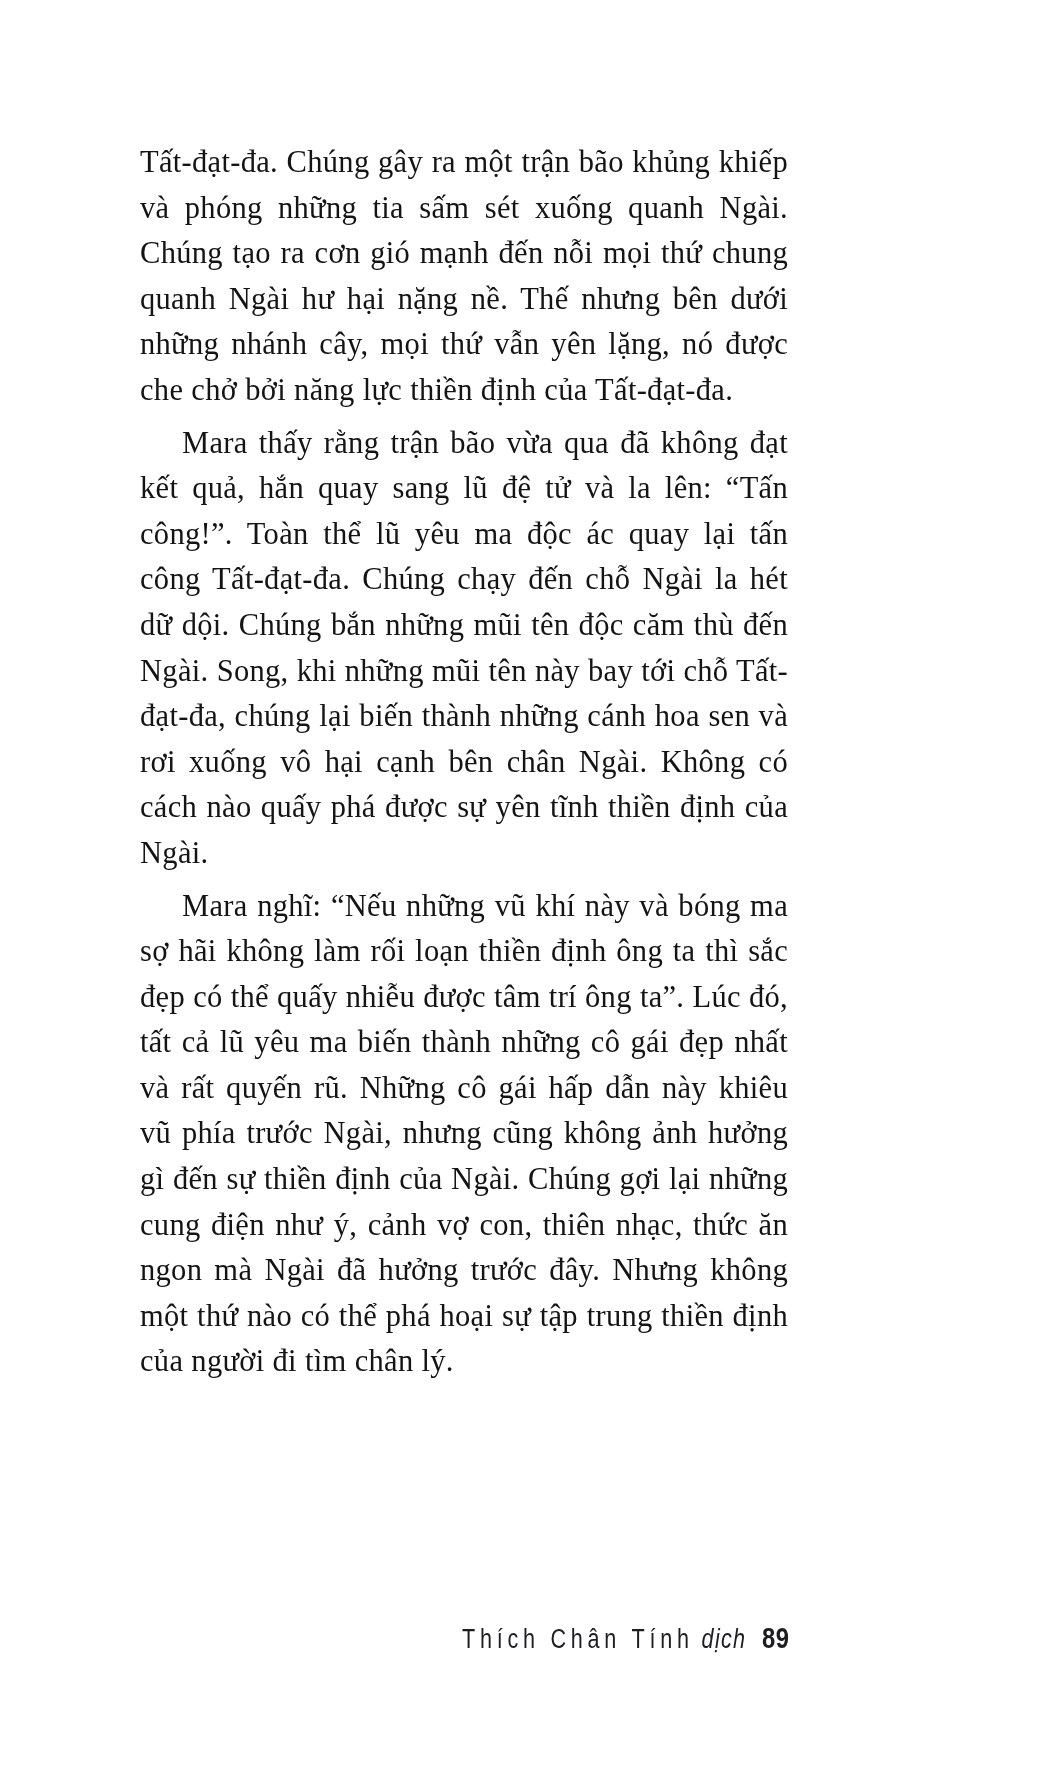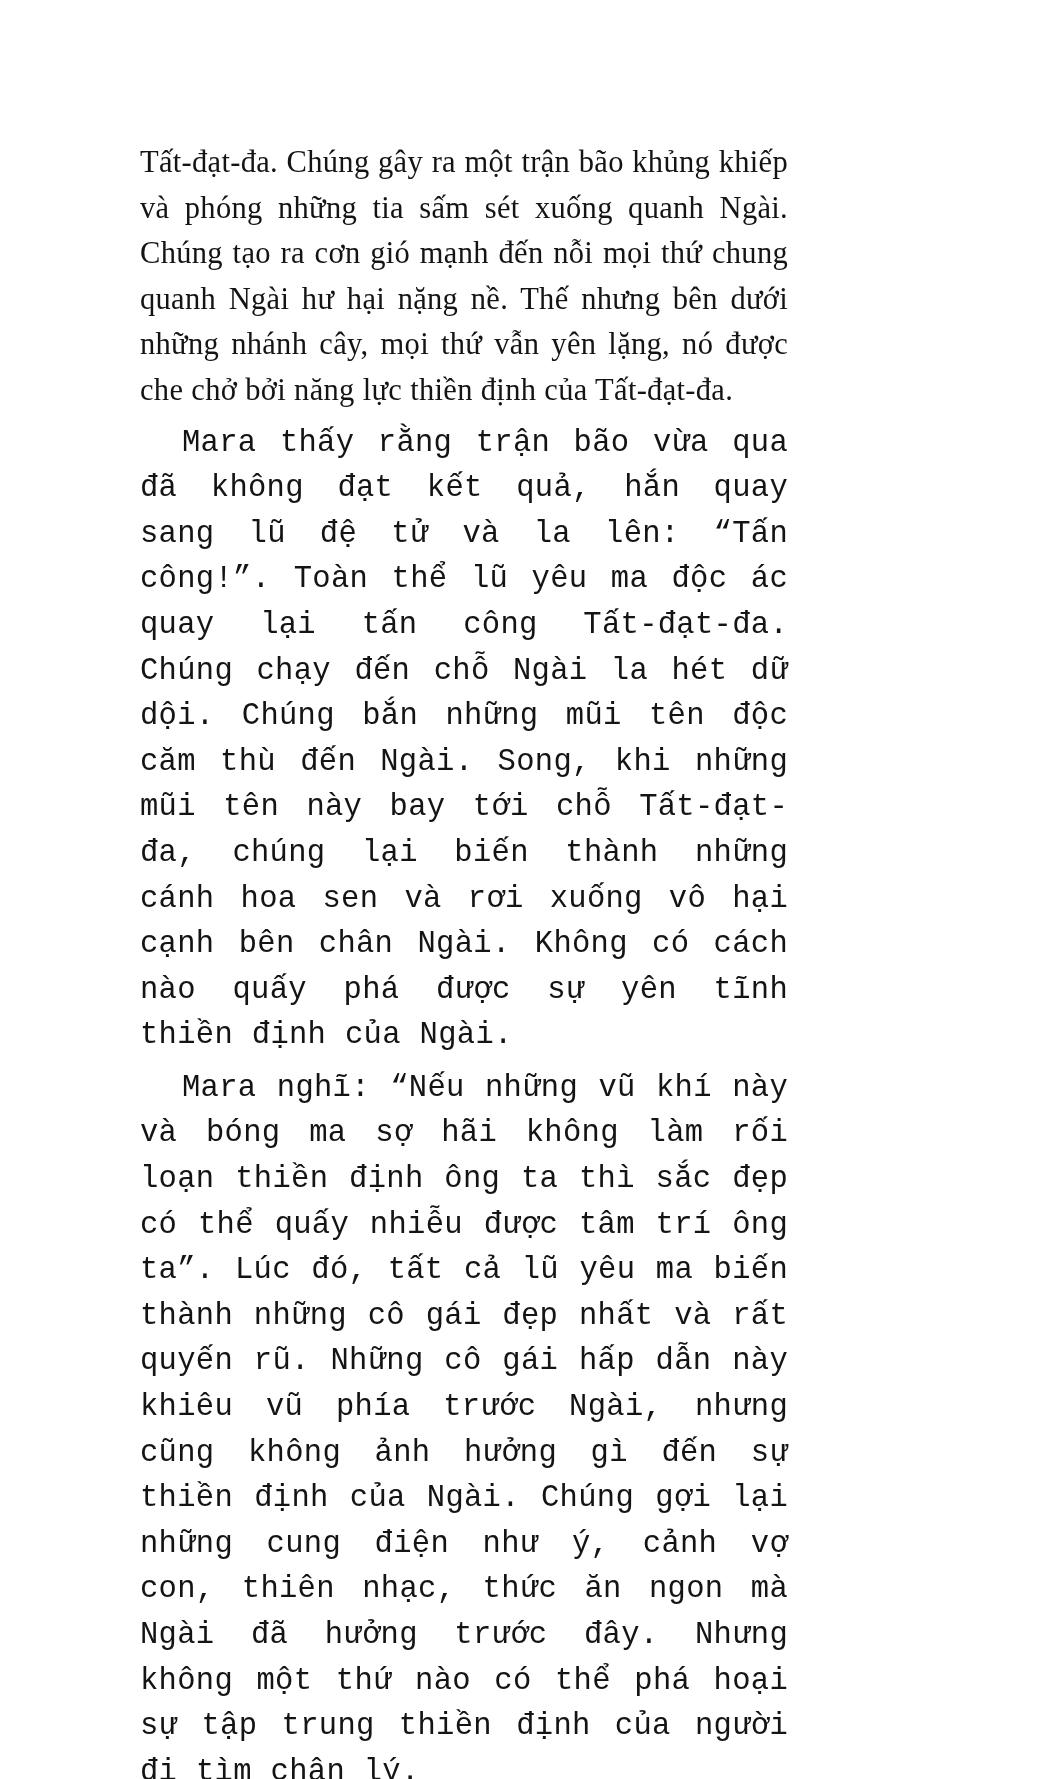--- a/index.html
+++ b/index.html
@@ -35,21 +35,20 @@
     text-align: justify;
     text-justify: inter-word;
     color: #141414;
     letter-spacing: 0.01em;
     word-spacing: 0.005em;
     hyphens: none;
     -webkit-hyphens: none;
   }
   .para.indent {
     text-indent: 42px;
-    font-family: Liberation Mono, monospace;
   }
   
   .footer {
     position: absolute;
     left: 133px;
     top: 1622px;
     width: 662px;
     text-align: right;
     white-space: nowrap;
     font-family: "Liberation Sans Narrow", "Liberation Sans", "DejaVu Sans", sans-serif;
@@ -91,14 +90,17 @@
 <body>
 
 <div class="page">
 
   <div class="text-block">
     <p class="para">Tất-đạt-đa. Chúng gây ra một trận bão khủng khiếp và phóng những tia sấm sét xuống quanh Ngài. Chúng tạo ra cơn gió mạnh đến nỗi mọi thứ chung quanh Ngài hư hại nặng nề. Thế nhưng bên dưới những nhánh cây, mọi thứ vẫn yên lặng, nó được che chở bởi năng lực thiền định của Tất-đạt-đa.</p>
     <p class="para indent">Mara thấy rằng trận bão vừa qua đã không đạt kết quả, hắn quay sang lũ đệ tử và la lên: “Tấn công!”. Toàn thể lũ yêu ma độc ác quay lại tấn công Tất-đạt-đa. Chúng chạy đến chỗ Ngài la hét dữ dội. Chúng bắn những mũi tên độc căm thù đến Ngài. Song, khi những mũi tên này bay tới chỗ Tất-đạt-đa, chúng lại biến thành những cánh hoa sen và rơi xuống vô hại cạnh bên chân Ngài. Không có cách nào quấy phá được sự yên tĩnh thiền định của Ngài.</p>
     <p class="para indent">Mara nghĩ: “Nếu những vũ khí này và bóng ma sợ hãi không làm rối loạn thiền định ông ta thì sắc đẹp có thể quấy nhiễu được tâm trí ông ta”. Lúc đó, tất cả lũ yêu ma biến thành những cô gái đẹp nhất và rất quyến rũ. Những cô gái hấp dẫn này khiêu vũ phía trước Ngài, nhưng cũng không ảnh hưởng gì đến sự thiền định của Ngài. Chúng gợi lại những cung điện như ý, cảnh vợ con, thiên nhạc, thức ăn ngon mà Ngài đã hưởng trước đây. Nhưng không một thứ nào có thể phá hoại sự tập trung thiền định của người đi tìm chân lý.</p>
   </div>
 
+  <div class="footer">
+    <span class="translator">Thích Chân Tính</span><span class="role">dịch</span><span class="pageno">89</span>
+  </div>
 
 </div>
 
 </body></html>

